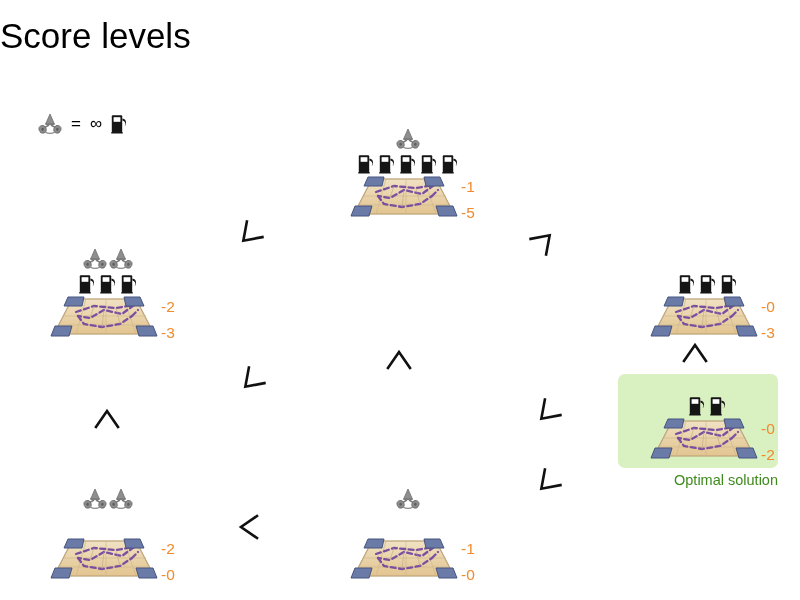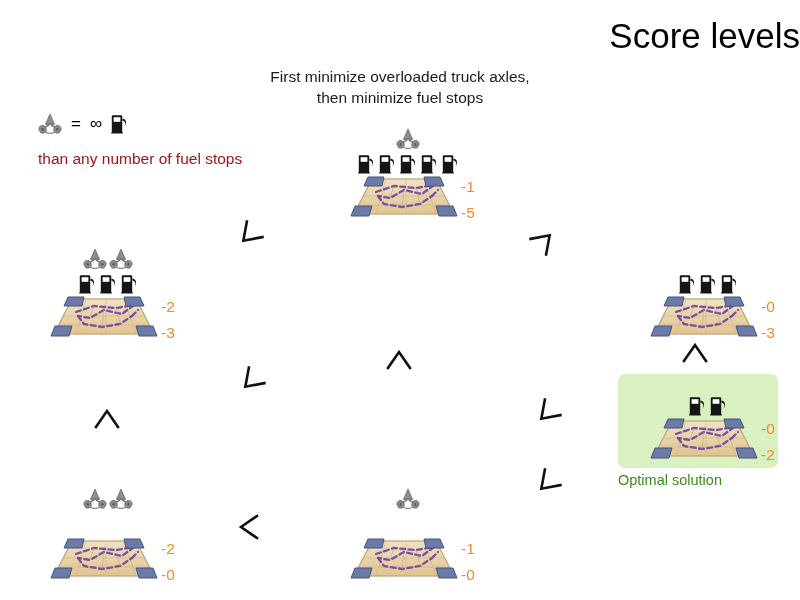--- a/index.html
+++ b/index.html
@@ -13,21 +13,21 @@
     height: 600px;
     background: #ffffff;
     font-family: "Liberation Sans", sans-serif;
     overflow: hidden;
   }
   .title {
     position: absolute;
     left: 0;
     top: 16px;
     width: 800px;
-    text-align: right;
+    text-align: left;
     font-size: 35px;
     color: #000000;
     letter-spacing: 0px;
   }
   .subtitle {
     position: absolute;
     left: 0;
     top: 66px;
     width: 800px;
     text-align: center;
@@ -96,42 +96,38 @@
 
   
   .optimal-box {
     position: absolute;
     background: #d9f0c0;
     border-radius: 7px;
   }
   .optimal-label {
     position: absolute;
     width: 100%;
-    text-align: left;
+    text-align: right;
     font-size: 14.5px;
     color: #3f8a1c;
   }
 
   
   .op {
     position: absolute;
     color: #000;
   }
   svg { display: block; }
 </style>
 </head>
 <body>
 
 <div id="canvas">
 
   <div class="title">Score levels</div>
-  <div class="subtitle">
-    <div>First minimize overloaded truck axles,</div>
-    <div>then minimize fuel stops</div>
-  </div>
 
   <div class="legend-row">
     <span class="ico-axle-slot">
         <svg width="24" height="22" viewBox="0 0 24 22">
     <path d="M12 1 L16.4 11 L7.6 11 Z" fill="#8e8e8e" stroke="#6d6d6d" stroke-width="0.8"></path>
     <rect x="7.4" y="10.2" width="9.2" height="1.8" rx="0.6" fill="#7d7d7d"></rect>
     <path d="M11 12 L5.3 15.4" stroke="#7a7a7a" stroke-width="1.6" fill="none"></path>
     <path d="M13 12 L18.7 15.4" stroke="#7a7a7a" stroke-width="1.6" fill="none"></path>
     <ellipse cx="4.6" cy="16.3" rx="3.5" ry="3.9" fill="#8d8d8d" stroke="#6a6a6a" stroke-width="0.8" transform="rotate(-20 4.6 16.3)"></ellipse>
     <ellipse cx="4.6" cy="16.3" rx="1.3" ry="1.5" fill="#5d5d5d" transform="rotate(-20 4.6 16.3)"></ellipse>
@@ -145,21 +141,20 @@
     <span class="ico-fuel-slot">
         <svg width="17" height="20" viewBox="0 0 17 20">
     <rect x="0.8" y="1.2" width="10.4" height="17.6" rx="1" fill="#151515"></rect>
     <rect x="2.6" y="3.2" width="6.8" height="4.6" fill="#ffffff"></rect>
     <rect x="0.2" y="18.0" width="11.6" height="1.6" rx="0.6" fill="#151515"></rect>
     <path d="M11.4 4.6 q3.6 0.4 3.6 4.2 q0 2.6 -1.4 3.4 q1.6 -2.2 0.2 -4.2 q-1.0 -1.4 -2.4 -1.6 z" fill="#151515"></path>
   </svg>
       </span>
   </div>
   <div class="legend-text">
-    <div>than any number of fuel stops</div>
   </div>
 
   <div id="nodes-layer">
       <div class="optimal-box" style="left: 618px; top: 374px; width: 160px; height: 94px; background: rgb(217, 240, 192);"></div>
       <div class="node" style="left: 333px; top: 124px;">
         <div class="node-inner">
           <div class="icon-row axles">
             <svg width="24" height="22" viewBox="0 0 24 22">
     <path d="M12 1 L16.4 11 L7.6 11 Z" fill="#8e8e8e" stroke="#6d6d6d" stroke-width="0.8"></path>
     <rect x="7.4" y="10.2" width="9.2" height="1.8" rx="0.6" fill="#7d7d7d"></rect>

